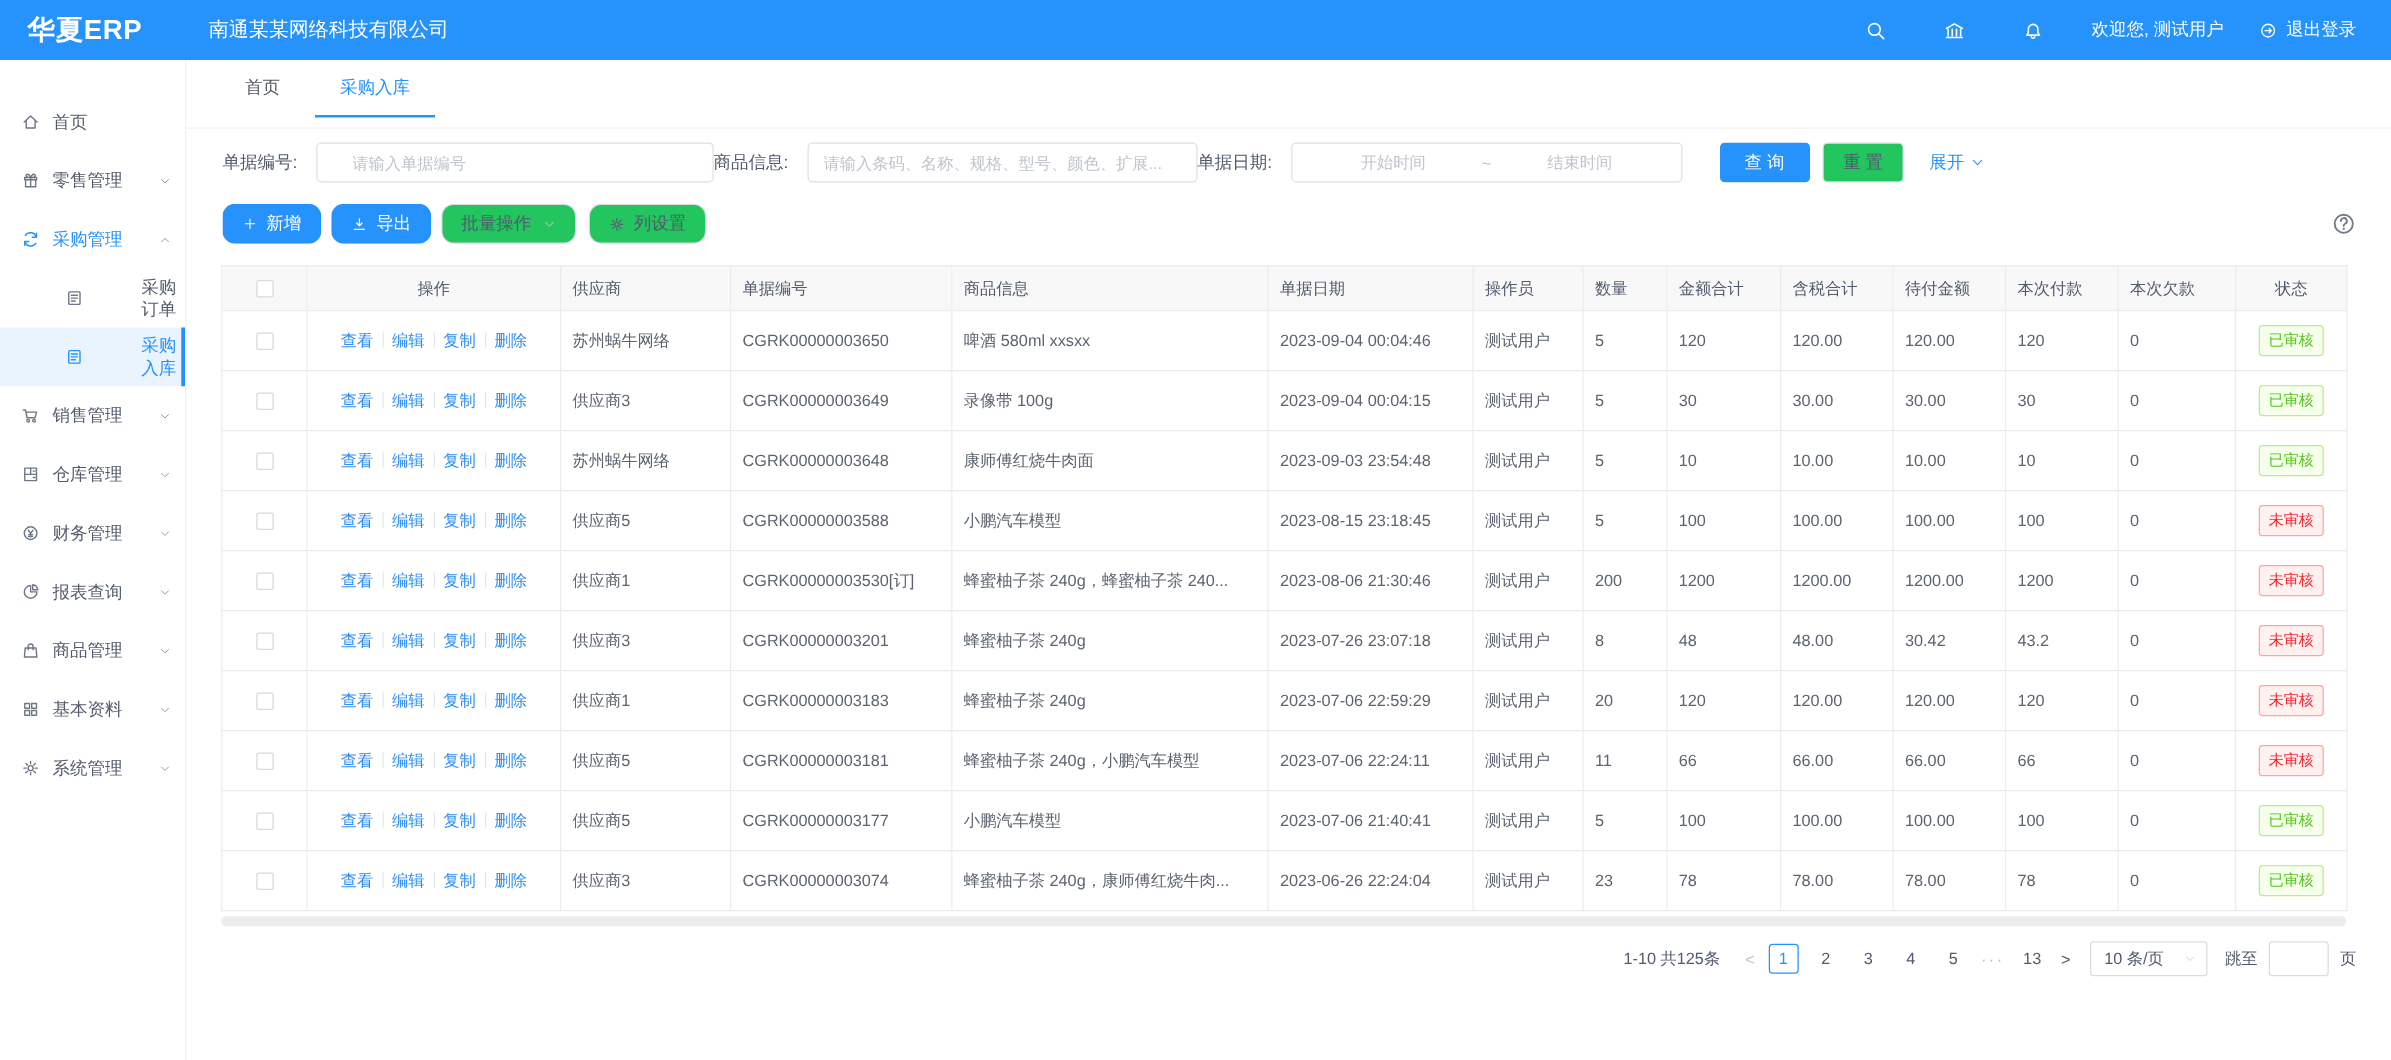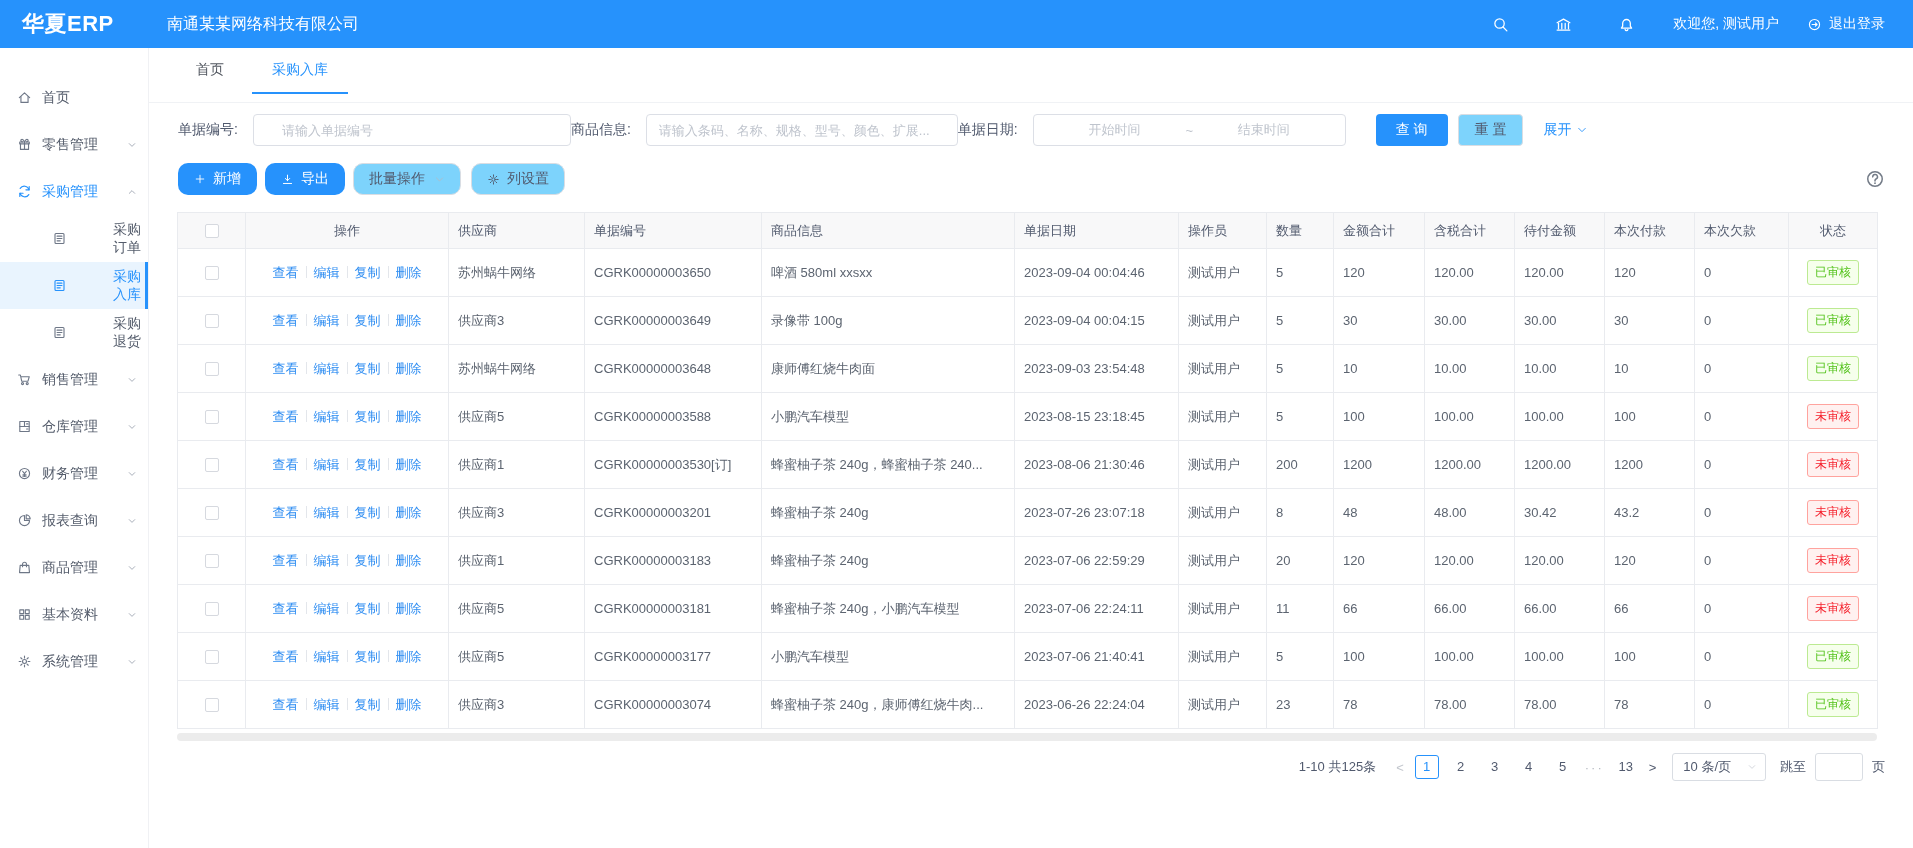--- a/index.html
+++ b/index.html
@@ -49,21 +49,21 @@
   .ml { }
   .finput { height:32px; border:1px solid #dcdfe6; border-radius:4px; padding:0 12px;
     font-size:13px; color:#515a6e; outline:none; font-family:inherit; background:#fff; }
   .finput::placeholder { color:#bfc4cd; }
   .w1 { width:318px;padding-left:28px; } .w2 { width:312px; }
   .daterange { width:313px; height:32px; border:1px solid #dcdfe6; border-radius:4px;
     display:flex; align-items:center; font-size:13px; color:#bfc4cd; padding:0 10px; cursor:pointer; }
   .daterange .half { flex:1; text-align:center; }
   .daterange .dsep { color:#bfc4cd; }
   .btn { height:32px; border-radius:4px; font-size:14px; display:inline-flex; align-items:center;
-    justify-content:center; cursor:pointer; border:1px solid transparent; background:#7dd3fc; font-family:inherit; }
+    justify-content:center; cursor:pointer; border:1px solid transparent; background:#22c55e; font-family:inherit; }
   .btn-primary { background:#2692fc; color:#fff; }
   .btn-outline { border-color:#d9dde3; color:#515a6e; }
   .btn-search { padding:0 19px; margin-left:30px; }
   .btn-reset { padding:0 16px; margin-left:10px; }
   .expand { margin-left:20px; color:#2692fc; font-size:14px; display:flex; align-items:center;
     gap:5px; cursor:pointer; }
 
   
   .toolbar { margin-top:17px; height:32px; display:flex; align-items:center; position:relative; }
   .toolbar .btn { padding:0 15px;border-radius:10px; }
@@ -199,29 +199,20 @@
       <span>采购订单</span>
     </div>
     <div class="side-item sub active">
       <span class="s-icon">
         <svg width="15" height="15" viewBox="0 0 16 16" fill="none" stroke="currentColor" stroke-width="1.2" stroke-linecap="round" stroke-linejoin="round">
           <rect x="3.2" y="2.7" width="9.6" height="10.6" rx="1"></rect>
           <path d="M5.4 5.5h5.2M5.4 8h5.2M5.4 10.5h3.4"></path>
         </svg>
       </span>
       <span>采购入库</span>
-    </div>
-    <div class="side-item sub">
-      <span class="s-icon">
-        <svg width="15" height="15" viewBox="0 0 16 16" fill="none" stroke="currentColor" stroke-width="1.2" stroke-linecap="round" stroke-linejoin="round">
-          <rect x="3.2" y="2.7" width="9.6" height="10.6" rx="1"></rect>
-          <path d="M5.4 5.5h5.2M5.4 8h5.2M5.4 10.5h3.4"></path>
-        </svg>
-      </span>
-      <span>采购退货</span>
     </div>
     <div class="side-item">
       <span class="s-icon">
         <svg width="15" height="15" viewBox="0 0 16 16" fill="none" stroke="currentColor" stroke-width="1.2" stroke-linecap="round" stroke-linejoin="round">
           <path d="M1.8 3.2h1.8l1.4 6.6h6.7l1.4-4.8H4.3"></path>
           <circle cx="5.9" cy="12.3" r="1.1"></circle>
           <circle cx="10.9" cy="12.3" r="1.1"></circle>
         </svg>
       </span>
       <span>销售管理</span>

